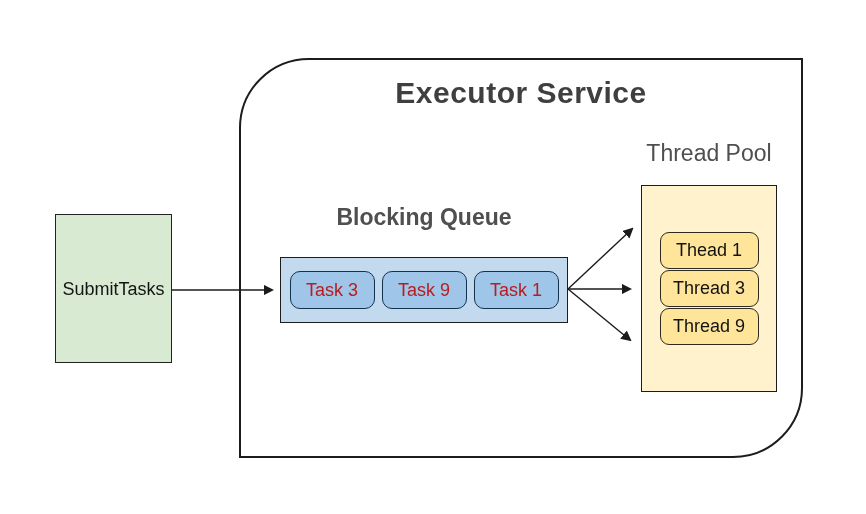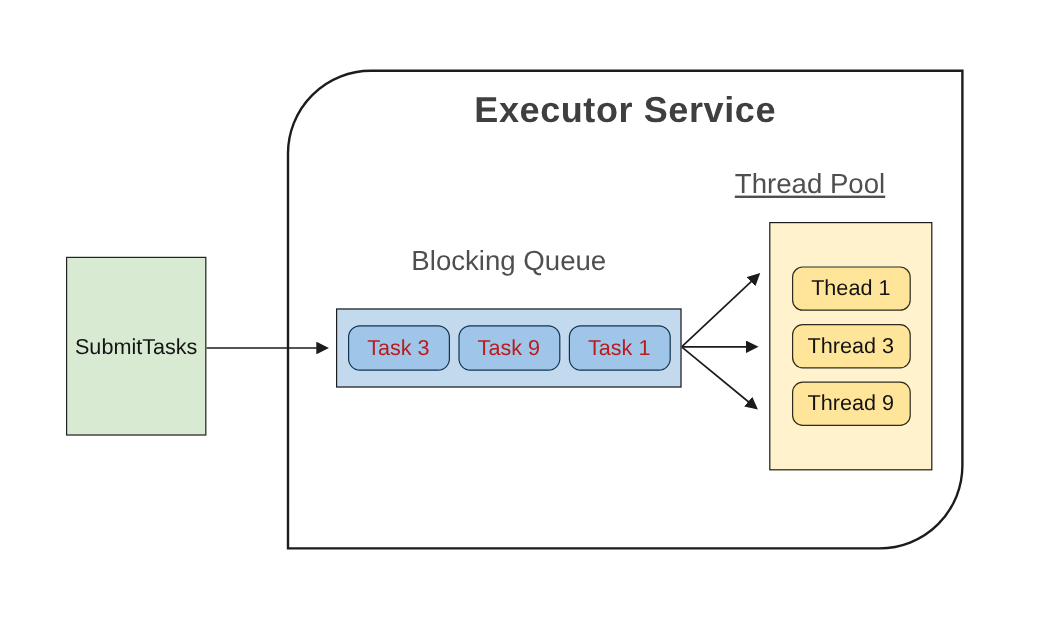--- a/index.html
+++ b/index.html
@@ -50,22 +50,22 @@
     color: #141414;
     text-align: center;
   }
 
   .section-label {
     position: absolute;
     text-align: center;
     font-size: 23px;
     color: #4f4f4f;
   }
-  .queue-label { left: 280px; top: 204px; width: 288px; }
-  .pool-label  { left: 607px; top: 140px; width: 136px; text-decoration: underline; }
+  .queue-label { left: 280px; top: 204px; width: 288px; font-weight: bold; }
+  .pool-label  { left: 641px; top: 140px; width: 136px; }
 
   .queue-box {
     position: absolute;
     left: 280px; top: 257px;
     width: 288px; height: 66px;
     background: #c3d9ee;
     border: 1.5px solid #1c1c1c;
     display: flex;
     align-items: center;
     justify-content: center;
@@ -87,21 +87,21 @@
   .pool-box {
     position: absolute;
     left: 641px; top: 185px;
     width: 136px; height: 207px;
     background: #fff2cc;
     border: 1.5px solid #1c1c1c;
     display: flex;
     flex-direction: column;
     align-items: center;
     justify-content: center;
-    gap: 11px;
+    gap: 1px;
   }
 
   .thread-box {
     width: 99px; height: 37px;
     background: #ffe599;
     border: 1.5px solid #2e2b1e;
     border-radius: 9px;
     display: flex;
     align-items: center;
     justify-content: center;

